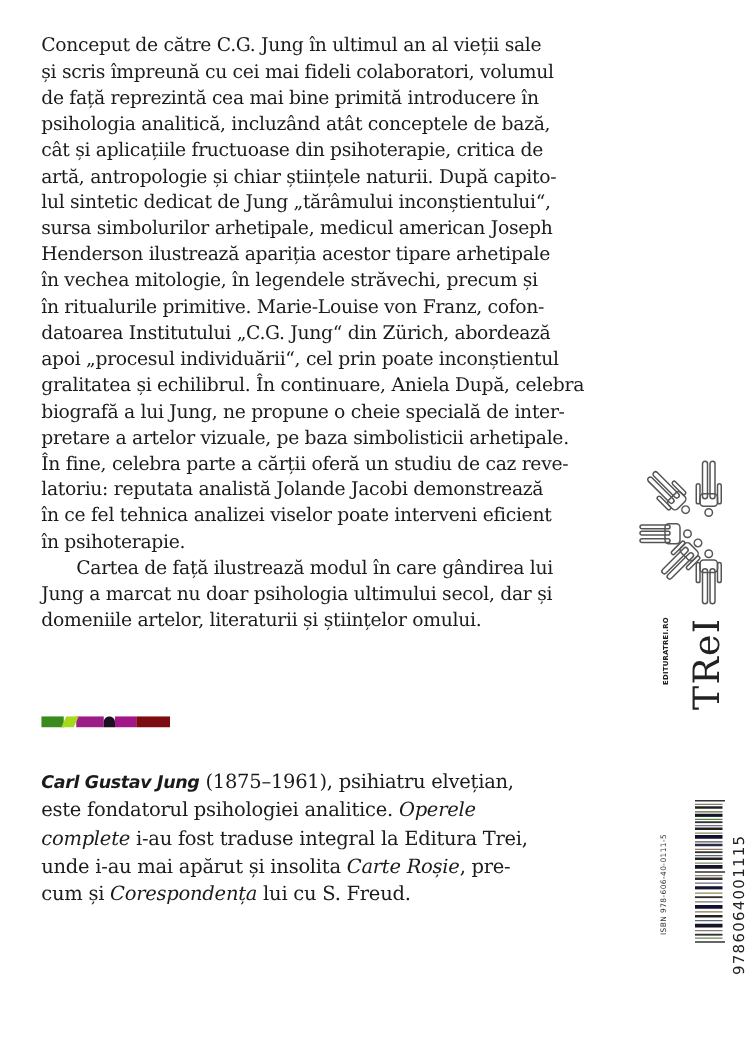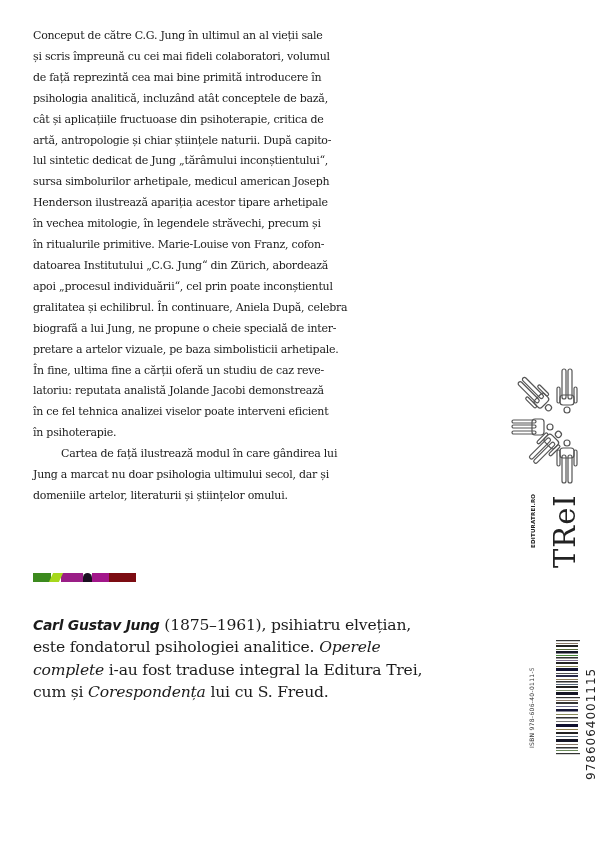--- a/index.html
+++ b/index.html
@@ -2,21 +2,21 @@
 <html><head>
 <meta charset="utf-8">
 <style>
   html, body { margin:0; padding:0; }
   body {
     width:600px; height:850px; background:#ffffff; position:relative; overflow:hidden;
     font-family: "DejaVu Serif", "Liberation Serif", serif; color:#1b1b1b;
   }
   .blurb {
     position:absolute; left:33px; top:26px; width:440px;
-    font-size:11px; line-height:20.9px; letter-spacing:-0.25px;
+    font-size:15px; line-height:20.9px; letter-spacing:-0.25px;
   }
   .blurb p { margin:0; }
   .blurb .line { display:block; white-space:nowrap; }
   .indent { padding-left:28px; }
   .colorbar {
     position:absolute; left:33px; top:573px; width:103px; height:9px; display:flex; overflow:hidden;
   }
   .colorbar span { display:block; height:100%; }
   .bio {
     position:absolute; left:33px; top:614px; width:460px;
@@ -49,21 +49,21 @@
     <span class="line">lul sintetic dedicat de Jung „tărâmului inconștientului“,</span>
     <span class="line">sursa simbolurilor arhetipale, medicul american Joseph</span>
     <span class="line">Henderson ilustrează apariția acestor tipare arhetipale</span>
     <span class="line">în vechea mitologie, în legendele străvechi, precum și</span>
     <span class="line">în ritualurile primitive. Marie-Louise von Franz, cofon-</span>
     <span class="line">datoarea Institutului „C.G. Jung“ din Zürich, abordează</span>
     <span class="line">apoi „procesul individuării“, cel prin poate inconștientul</span>
     <span class="line">gralitatea și echilibrul. În continuare, Aniela După, celebra</span>
     <span class="line">biografă a lui Jung, ne propune o cheie specială de inter-</span>
     <span class="line">pretare a artelor vizuale, pe baza simbolisticii arhetipale.</span>
-    <span class="line">În fine, ultima fine a cărții oferă un studiu de caz reve-</span>
+    <span class="line">În fine, celebra parte a cărții oferă un studiu de caz reve-</span>
     <span class="line">latoriu: reputata analistă Jolande Jacobi demonstrează</span>
     <span class="line">în ce fel tehnica analizei viselor poate interveni eficient</span>
     <span class="line">în psihoterapie.</span>
   </p>
   <p>
     <span class="line indent">Cartea de față ilustrează modul în care gândirea lui</span>
     <span class="line">Jung a marcat nu doar psihologia ultimului secol, dar și</span>
     <span class="line">domeniile artelor, literaturii și științelor omului.</span>
   </p>
 </div>
@@ -74,20 +74,21 @@
   <span style="width:22px;background:#9a1e86"></span>
   <span style="width:9px;background:#1a1020;border-radius:50% 50% 0 0"></span>
   <span style="width:17px;background:#a2168a"></span>
   <span style="width:27px;background:#7c0c12"></span>
 </div>
 
 <div class="bio">
   <span class="line"><span class="name">Carl Gustav Jung</span><span> (1875–1961), psihiatru elvețian,</span></span>
   <span class="line"><span>este fondatorul psihologiei analitice. </span><i>Operele</i></span>
   <span class="line"><i>complete</i><span> i-au fost traduse integral la Editura Trei,</span></span>
+  <span class="line"><span>unde i-au mai apărut și insolita </span><i>Carte Roșie</i><span>, pre-</span></span>
   <span class="line"><span>cum și </span><i>Corespondența</i><span> lui cu S. Freud.</span></span>
 </div>
 
 <svg class="logo" viewBox="0 0 90 120" fill="none" stroke="#555" stroke-width="1.2">
 
   <g>
     <rect x="52" y="4" width="4" height="30" rx="2"></rect>
     <rect x="58" y="4" width="4" height="30" rx="2"></rect>
     <rect x="47" y="22" width="3" height="16" rx="1.5"></rect>
     <rect x="64" y="22" width="3" height="16" rx="1.5"></rect>

